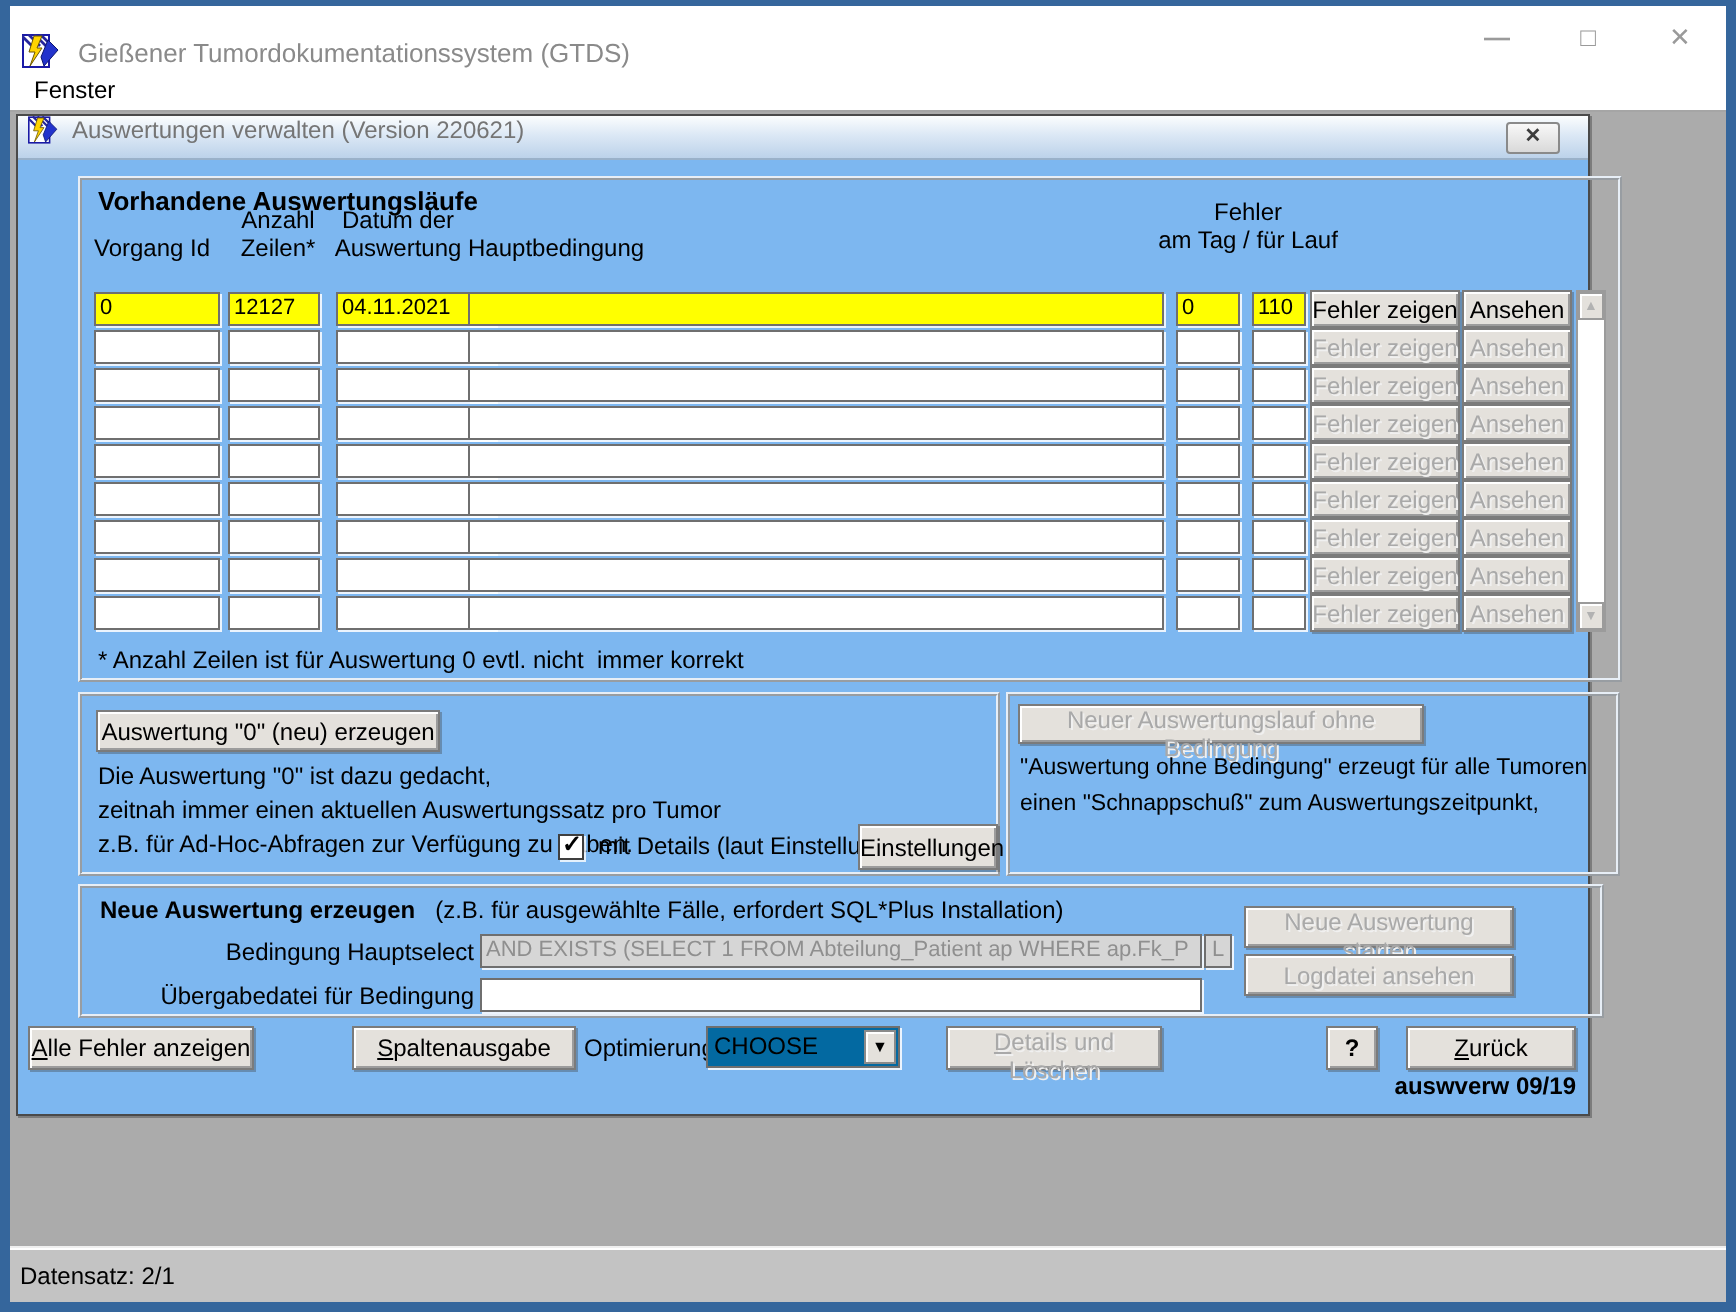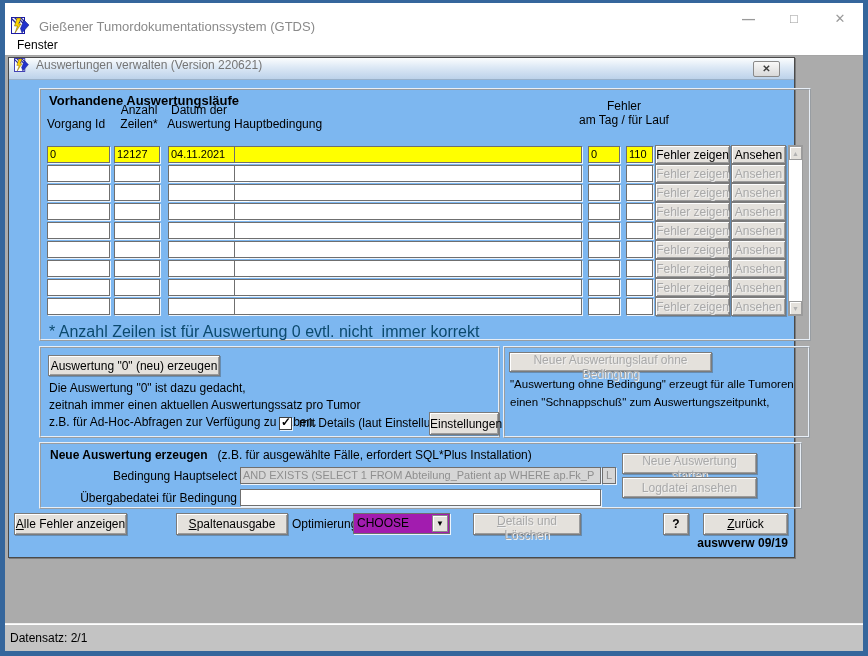--- a/index.html
+++ b/index.html
@@ -68,21 +68,21 @@
   .trow .field { top:1px; }
   .trow.hl .field { background:#ffff00; }
   .field.c1{left:6px;width:63px} .field.c2{left:73px;width:46px} .field.c3{left:127px;width:80px}
   .field.c4{left:193px;width:348px} .field.c5{left:547px;width:32px} .field.c6{left:585px;width:27px}
   .btn.b1{left:614px;top:0;width:75px;height:19px} .btn.b2{left:690px;top:0;width:55px;height:19px}
   .vscroll { position:absolute; left:747px; top:55px; width:15px; height:171px; background:#ffffff;
              border:1px solid #9b9b9b; }
   .sb-btn { position:absolute; left:0; width:13px; height:14px; background:#e4e1dc; border:1px solid #9b9b9b;
             box-shadow:inset 1px 1px 0 #fff; color:#b2b2b2; font-size:7px; text-align:center; line-height:13px; }
   .sb-up{top:0} .sb-dn{bottom:0}
-  .footnote { position:absolute; left:8px; top:233px; font-size:16px; color:#0c4a6e; white-space:pre; }
+  .footnote { position:absolute; left:8px; top:233px; font-size:12px; color:#000000; white-space:pre; }
 
   
   .btn-a0 { left:7px; top:7px; width:172px; height:21px; }
   .desc-a0 { position:absolute; left:8px; top:32px; font-size:12px; line-height:17px; color:#000; }
   .cb { position:absolute; left:238px; top:69px; width:13px; height:13px; background:#fff;
         border:1px solid #3f3f3f; box-shadow:1px 1px 0 rgba(255,255,255,.8); }
   .cb .check { position:absolute; left:1px; top:-3px; font-size:12px; font-weight:bold; color:#000; }
   .cb-label { position:absolute; left:258px; top:68px; font-size:12px; }
   .btn-einst { left:388px; top:64px; width:70px; height:23px; }
 
@@ -99,21 +99,21 @@
   .f-bedingung { left:199px; top:23px; width:361px; }
   .f-clip { left:561px; top:23px; width:14px; text-align:center; }
   .f-uebergabe { left:199px; top:45px; width:361px; }
   .btn-start { left:581px; top:9px;  width:135px; height:21px; }
   .btn-log   { left:581px; top:33px; width:135px; height:21px; }
 
   
   .btn-allef { left:5px;  top:433px; width:113px; height:22px; }
   .btn-spalt { left:167px;top:433px; width:112px; height:22px; }
   .opt-label { position:absolute; left:283px; top:437px; font-size:12px; }
-  .combo { position:absolute; left:344px; top:433px; width:97px; height:21px; background:#a21caf;
+  .combo { position:absolute; left:344px; top:433px; width:97px; height:21px; background:#0369a1;
            border:1px solid #6f6f6f; box-shadow:1px 1px 0 rgba(255,255,255,.85); }
   .combo .txt { position:absolute; left:3px; top:2px; font-size:12px; color:#000; }
   .combo .dbtn { position:absolute; right:1px; top:1px; width:16px; height:17px; background:#e4e1dc;
                  border:1px solid #8a8a8a; box-shadow:inset 1px 1px 0 #fff; font-size:8px; color:#000;
                  text-align:center; line-height:16px; }
   .btn-detl  { left:464px;top:433px; width:108px; height:22px; }
   .btn-help  { left:654px;top:433px; width:26px;  height:22px; font-weight:bold; }
   .btn-back  { left:694px;top:433px; width:85px;  height:22px; }
   .version   { position:absolute; right:6px; top:456px; font-size:12px; font-weight:bold; color:#000; }
 </style>

